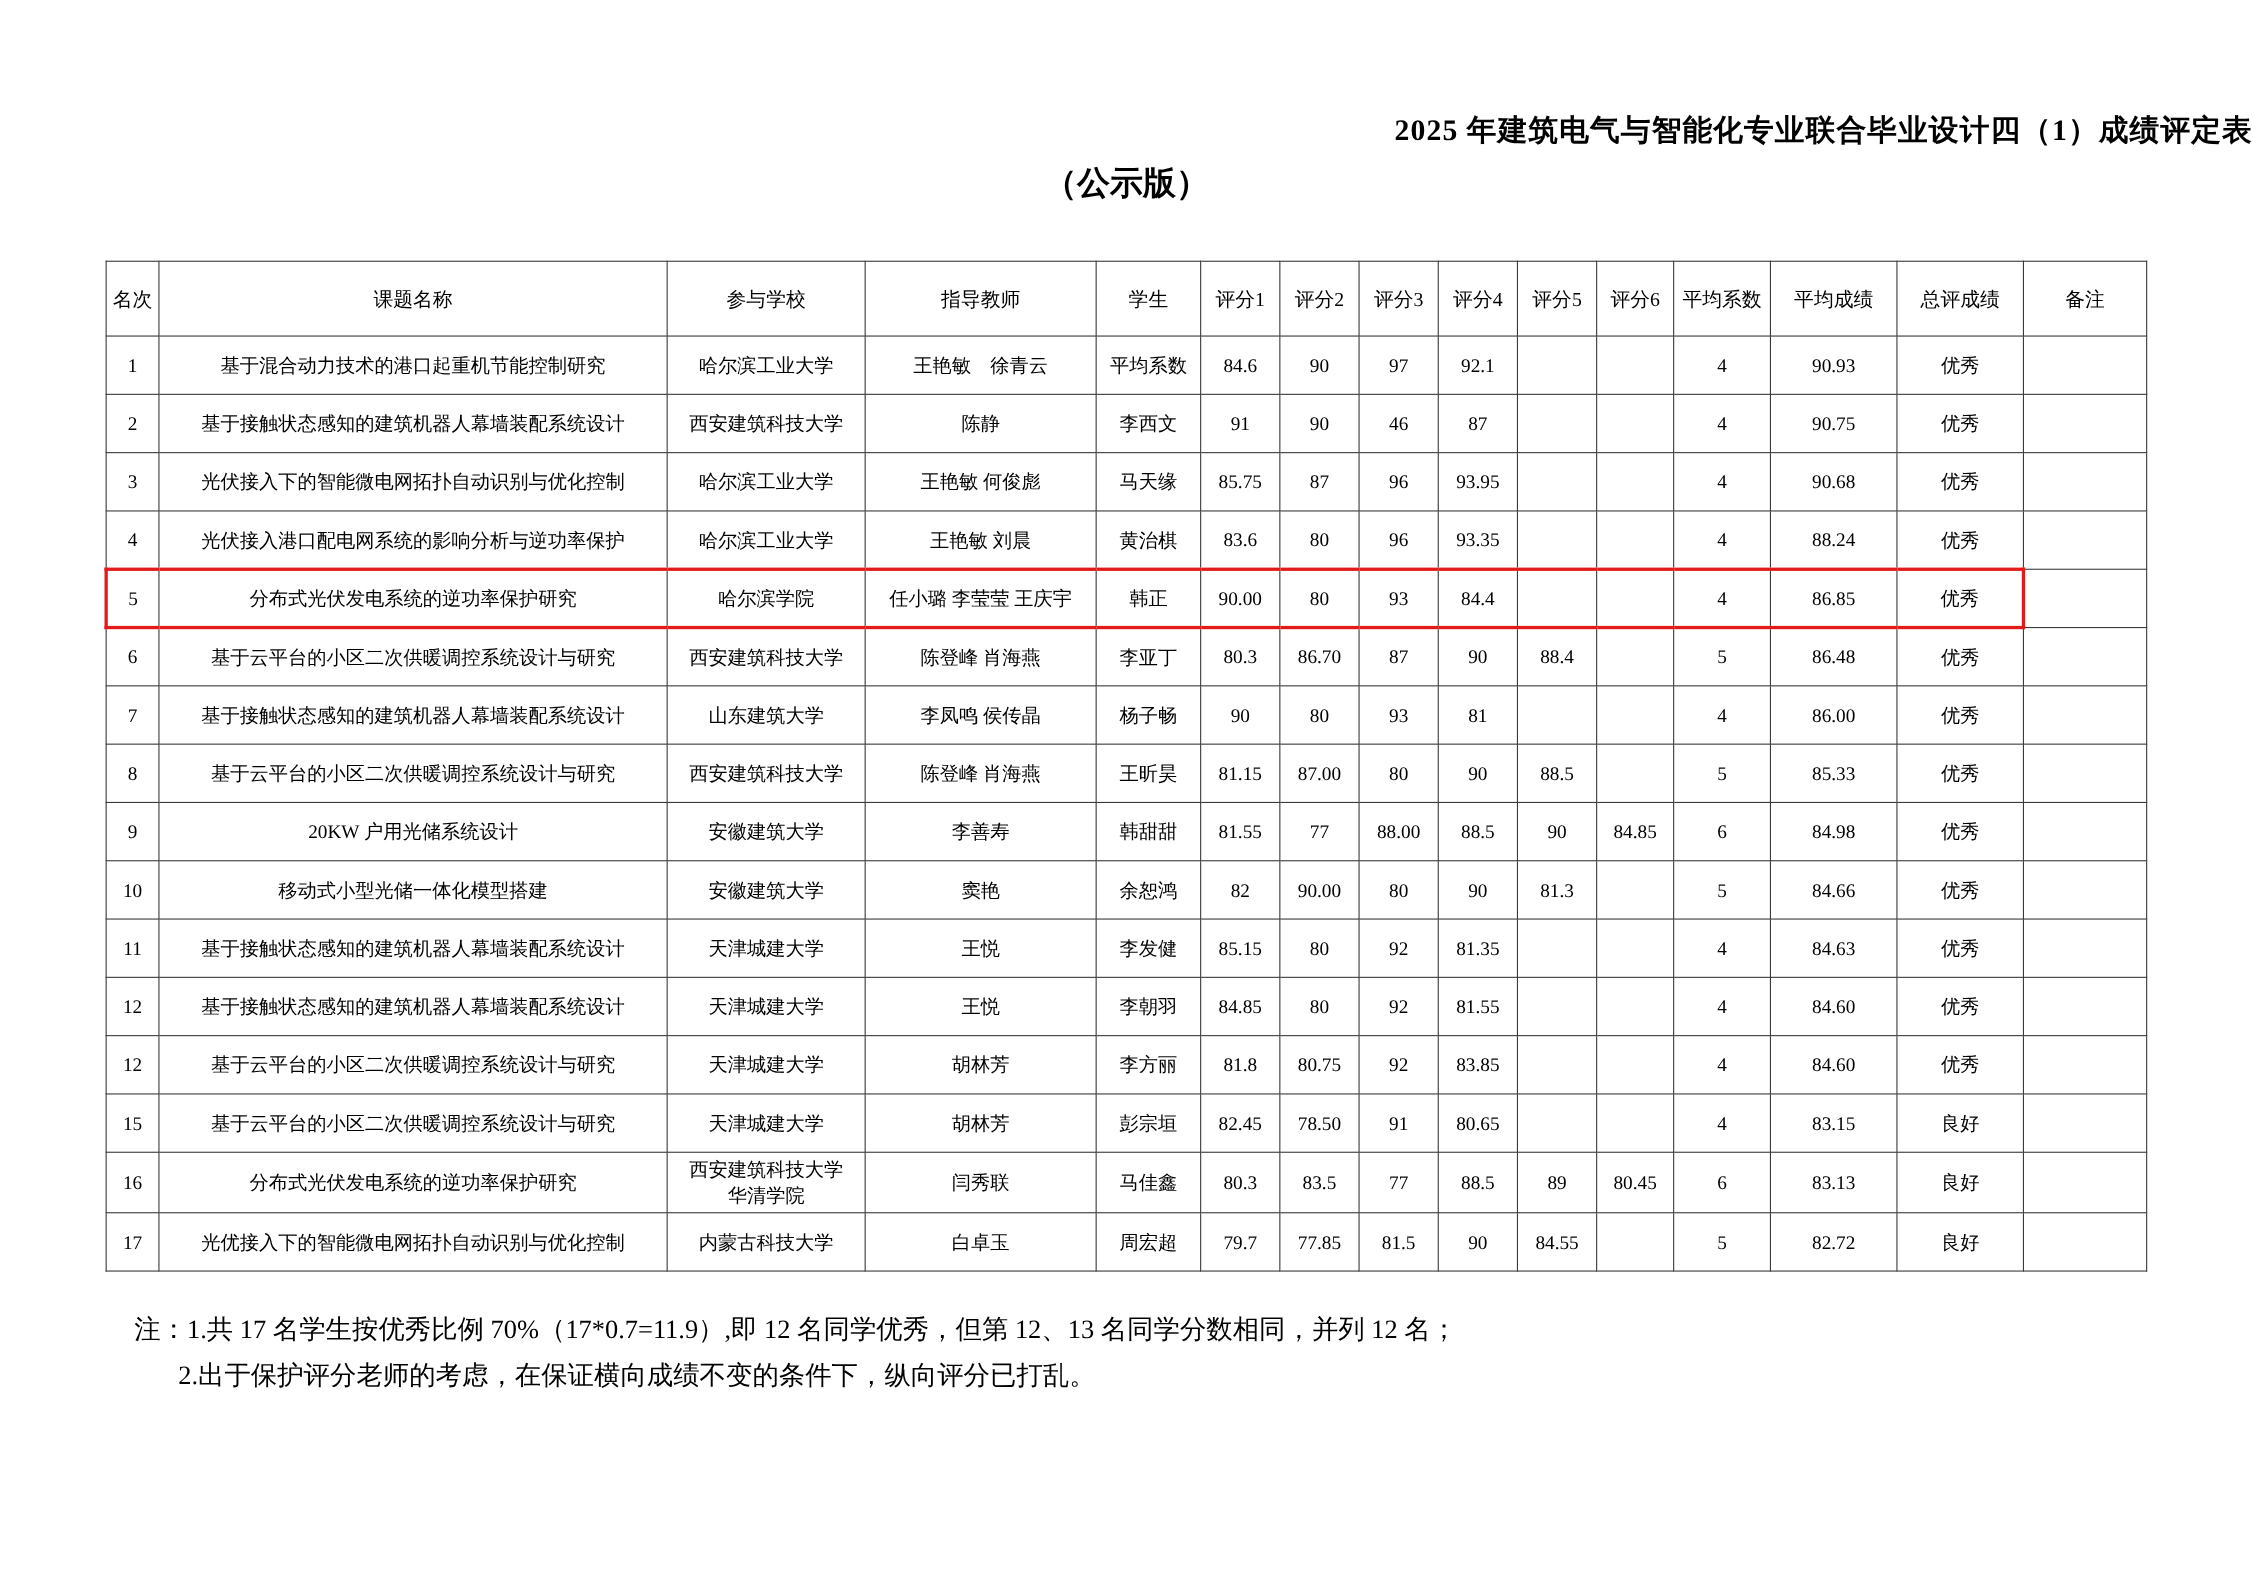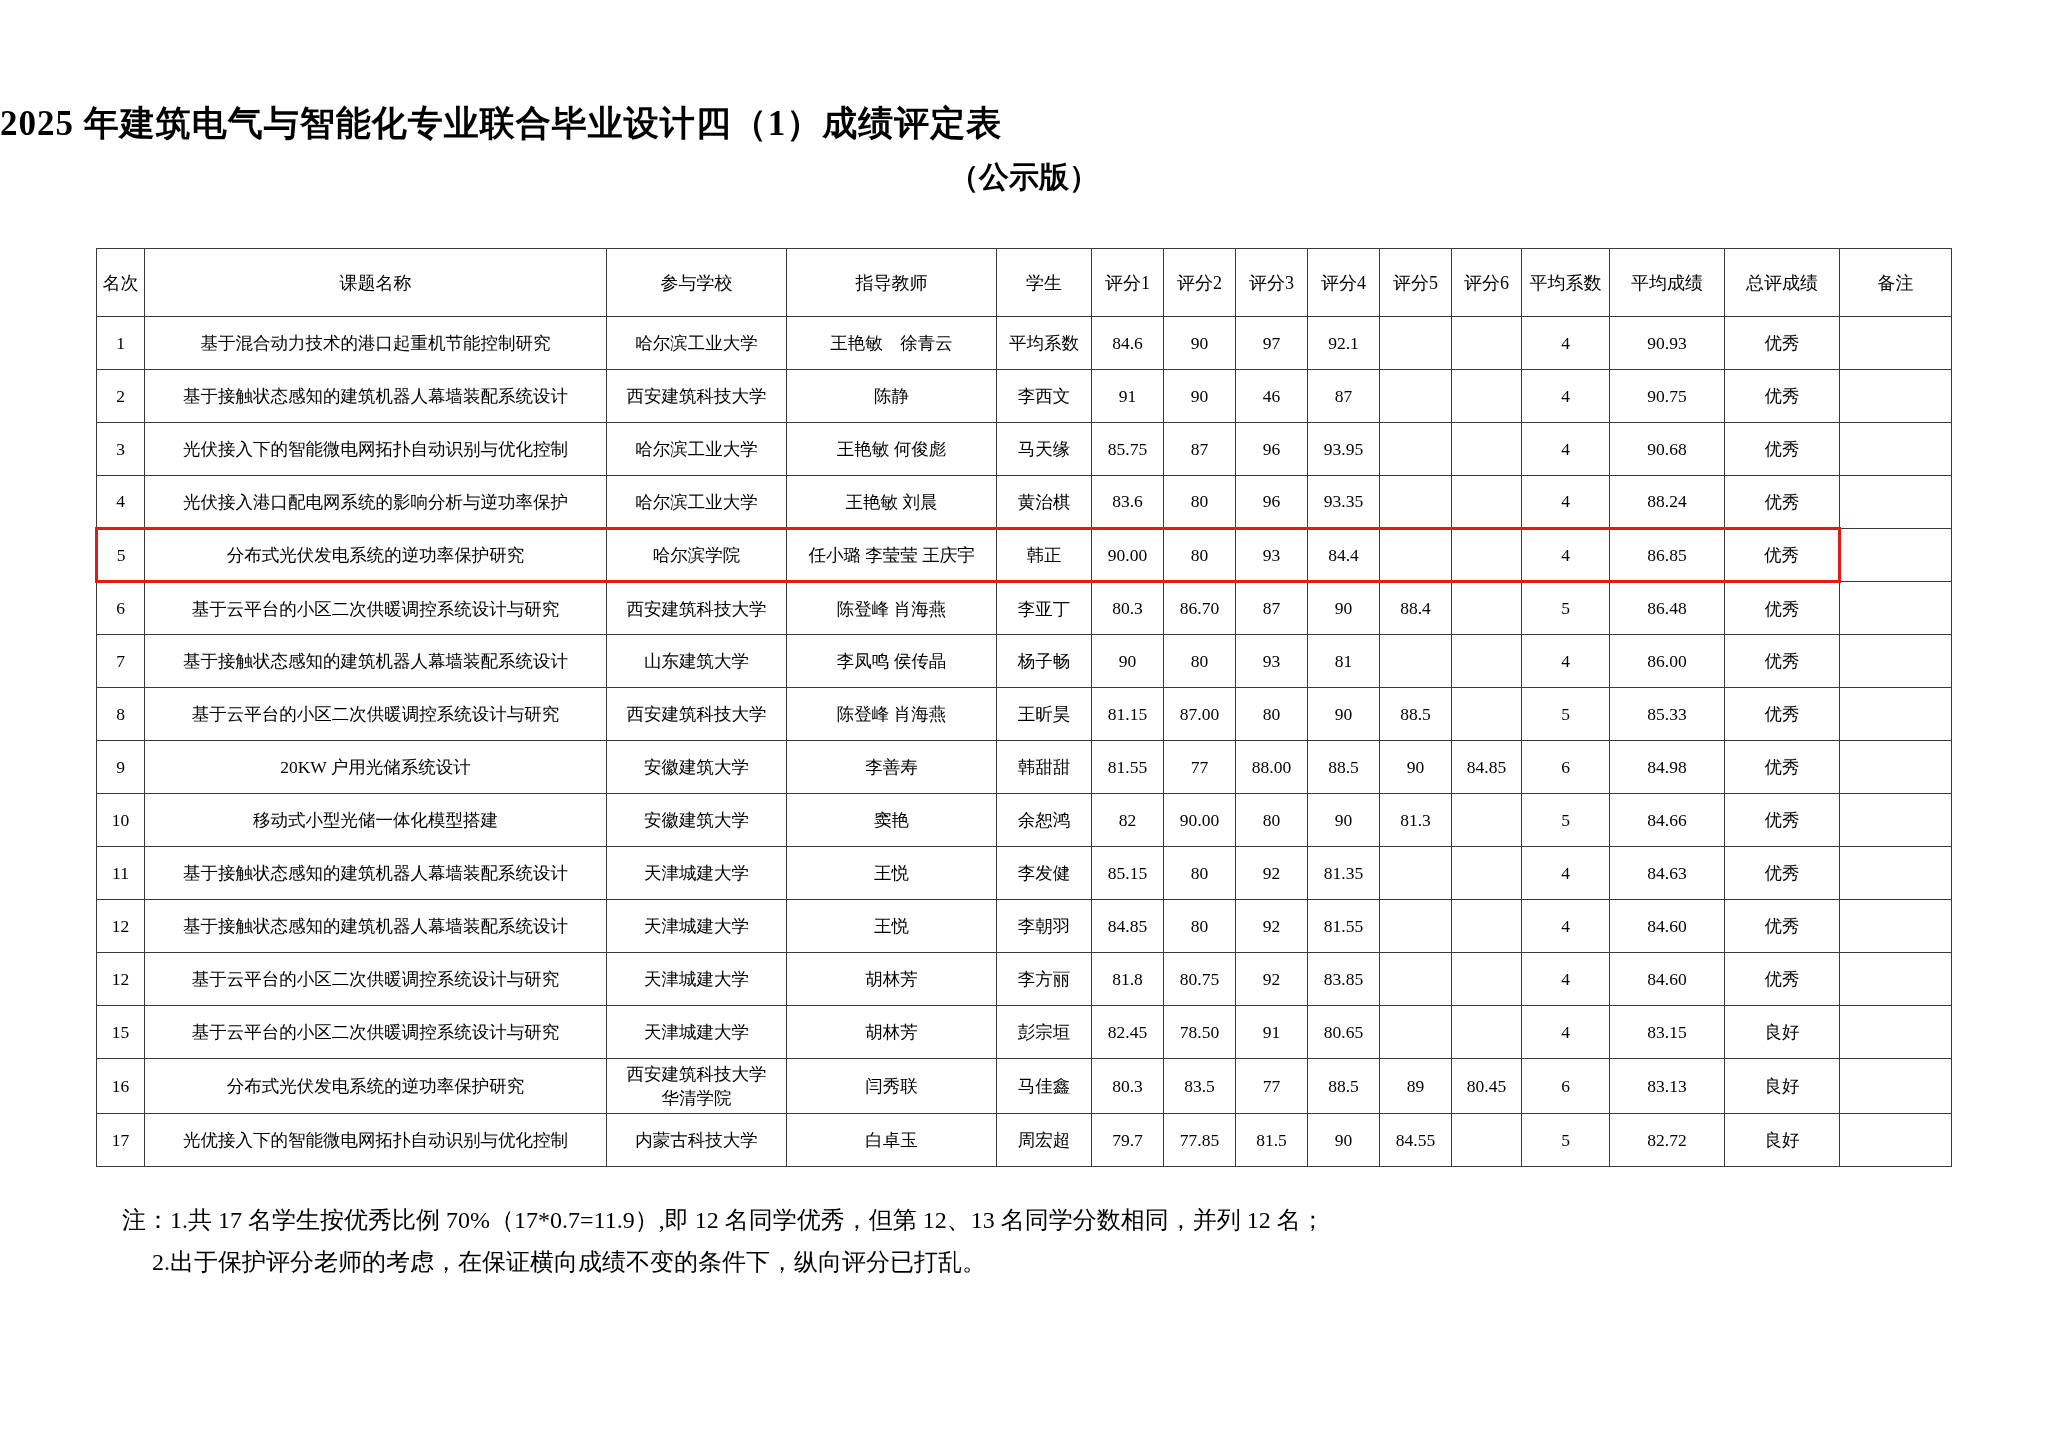--- a/index.html
+++ b/index.html
@@ -3,21 +3,21 @@
 <meta charset="utf-8">
 <style>
   :root { --hl: #e31a1a; --grid: #3a3a3a; }
   * { box-sizing: border-box; }
   html,body { margin:0; padding:0; }
   body {
     width:2048px; height:1448px; background:#ffffff; color:#000;
     font-family:"Liberation Serif", serif; overflow:hidden;
   }
   .title {
-    text-align:left; margin-top:100px; font-size:35px; font-weight:bold;
+    text-align:right; margin-top:100px; font-size:27px; font-weight:bold;
     letter-spacing:1px;
   }
   .subtitle {
     text-align:center; font-size:30px; font-weight:bold; margin-top:10px;
   }
   table.grade {
     border-collapse:collapse; table-layout:fixed; width:1855px;
     margin:50px 0 0 95px;
   }
   .grade th, .grade td {
@@ -26,21 +26,21 @@
   }
   .grade thead th { font-weight:normal; height:68px; font-size:18px; }
   .grade tbody tr { height:53px; }
   tr.highlight td:not(:last-child) {
     border-top:3px solid var(--hl);
     border-bottom:3px solid var(--hl);
   }
   tr.highlight td:first-child  { border-left:3px solid var(--hl); }
   tr.highlight td:nth-child(14){ border-right:3px solid var(--hl); }
   .notes { margin:32px 0 0 122px; font-size:24px; line-height:1.75; }
-  .notes .line2 { margin-left:30px; }
+  .notes .line2 { margin-left:40px; }
 </style>
 </head>
 <body>
 
 <div class="title">2025 年建筑电气与智能化专业联合毕业设计四（1）成绩评定表</div>
 <div class="subtitle">（公示版）</div>
 
 <table class="grade">
   <colgroup>
     <col style="width:48px">

